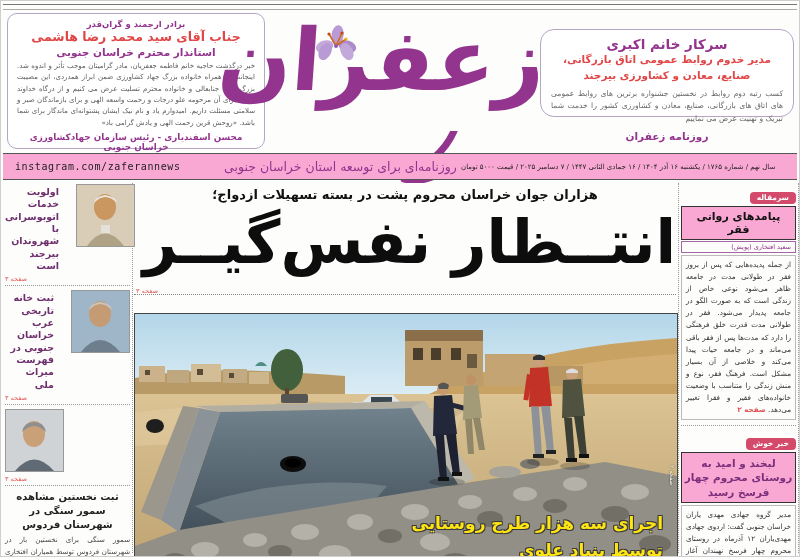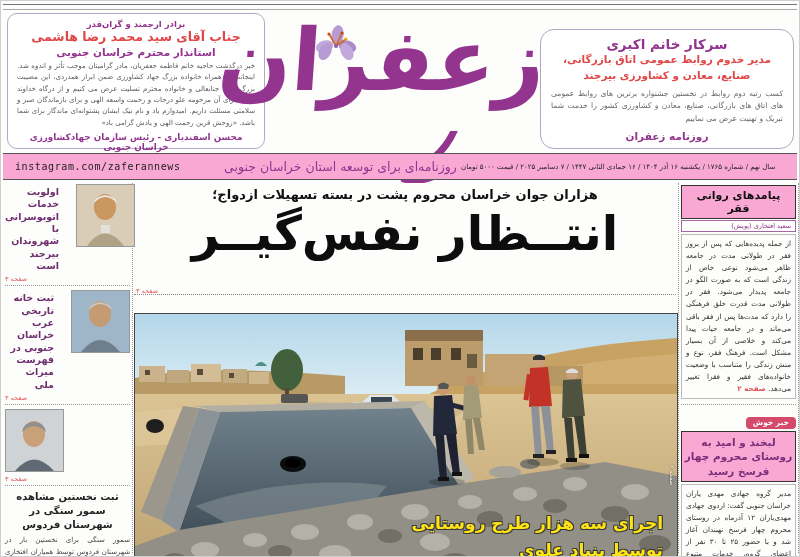--- a/index.html
+++ b/index.html
@@ -6,21 +6,21 @@
   #page{position:relative;width:800px;height:557px;background:#fdfdfb;overflow:hidden;
         font-family:"DejaVu Sans",sans-serif;border:1px solid #cfcfcf;box-sizing:border-box;}
   .rule{position:absolute;left:2px;right:2px;height:0;}
   #top-rule-1{top:3px;border-top:1.5px solid #777;}
   #top-rule-2{top:8px;border-top:1px solid #aaa;}
 
   
   .notice{position:absolute;box-sizing:border-box;border:1px solid #b5a6c6;border-radius:10px;
           text-align:center;direction:rtl;background:#fff;}
   #left-notice{left:6px;top:12px;width:258px;height:136px;padding:5px 9px;}
-  #right-notice{right:5px;top:28px;width:254px;height:120px;padding:6px 10px;border-radius:14px;}
+  #right-notice{right:5px;top:28px;width:254px;height:88px;padding:6px 10px;border-radius:14px;}
   .n-purple-sm{color:#93348e;font-size:8.5px;font-weight:bold;}
   .n-red{color:#e04646;font-size:12.5px;font-weight:bold;line-height:1.35;}
   .n-red-sm{color:#e04646;font-size:10.5px;font-weight:bold;line-height:1.5;}
   .n-purple{color:#93348e;font-size:10.5px;font-weight:bold;}
   .n-purple-lg{color:#93348e;font-size:13.5px;font-weight:bold;}
   .n-body{color:#5a5a5a;font-size:7px;line-height:1.62;text-align:justify;margin:3px 0;}
   .n-body2{color:#666;font-size:7.6px;line-height:1.7;text-align:justify;margin:4px 0;}
   .n-sig{color:#93348e;font-size:8.8px;font-weight:bold;margin-top:2px;}
   .n-sig2{color:#93348e;font-size:10.5px;font-weight:bold;margin-top:3px;}
 
@@ -52,22 +52,22 @@
   .sb-ref{font-size:6.5px;color:#e05555;border-bottom:1px dotted #999;
           padding:1px 0 2px 0;margin:2px 0 4px 0;text-align:left;}
   #sb-article-title{direction:rtl;text-align:center;color:#222;font-weight:bold;
           font-size:10px;line-height:1.4;margin:4px 0 3px 0;}
   #sb-article-body{direction:rtl;text-align:justify;color:#444;font-size:7px;line-height:1.66;}
   .ref-inline{color:#e05555;font-weight:bold;}
 
   
   #lead-kicker{position:absolute;left:133px;top:186px;width:542px;text-align:center;
           direction:rtl;font-size:13px;font-weight:bold;color:#111;}
-  #lead-headline{position:absolute;left:133px;top:198px;width:542px;text-align:center;
-          direction:rtl;font-size:48px;font-weight:bold;color:#0d0d0d;line-height:1.45;white-space:nowrap;}
+  #lead-headline{position:absolute;left:133px;top:198px;width:542px;text-align:right;
+          direction:rtl;font-size:60px;font-weight:bold;color:#0d0d0d;line-height:1.45;white-space:nowrap;}
   #lead-divider{position:absolute;left:133px;top:293px;width:542px;border-top:1px dotted #888;}
   #lead-ref{position:absolute;left:135px;top:286px;font-size:6.5px;color:#e05555;}
 
   
   #main-photo{position:absolute;left:133px;top:312px;width:542px;height:255px;
           border:1px solid #444;box-sizing:content-box;overflow:hidden;}
   #photo-caption{position:absolute;right:14px;bottom:6px;text-align:right;direction:rtl;}
   .cap-line{font-size:17px;font-weight:bold;color:#ffe414;line-height:1.55;
           text-shadow:1px 1px 0 #3a3a3a,-1px -1px 0 #3a3a3a,1px -1px 0 #3a3a3a,-1px 1px 0 #3a3a3a;}
   #photo-ref{position:absolute;right:1px;bottom:84px;writing-mode:vertical-rl;
@@ -333,20 +333,21 @@
     <div id="photo-caption">
       <div class="cap-line">اجرای سه هزار طرح روستایی</div>
       <div class="cap-line">توسط بنیاد علوی</div>
     </div>
     <div id="photo-ref">صفحه ۲</div>
   </div>
 
   <div id="right-col">
 
     <div>
+      <div class="badge-row"><span class="badge">سرمقاله</span></div>
       <div class="title-box">پیامدهای روانی فقر</div>
       <div class="author-bar">سعید افتخاری (پویش)</div>
       <div class="body-box">
         <span>از جمله پدیده‌هایی که پس از بروز فقر در طولانی مدت در جامعه ظاهر می‌شود نوعی خاص از زندگی است که به صورت الگو در جامعه پدیدار می‌شود. فقر در طولانی مدت قدرت خلق فرهنگی را دارد که مدت‌ها پس از فقر باقی می‌ماند و در جامعه حیات پیدا می‌کند و خلاصی از آن بسیار مشکل است. فرهنگ فقر، نوع و منش زندگی را متناسب با وضعیت خانواده‌های فقیر و فقرا تغییر می‌دهد.</span>
         <span class="ref-inline">صفحه ۲</span>
       </div>
     </div>
 
     <div class="hsep"></div>
 

